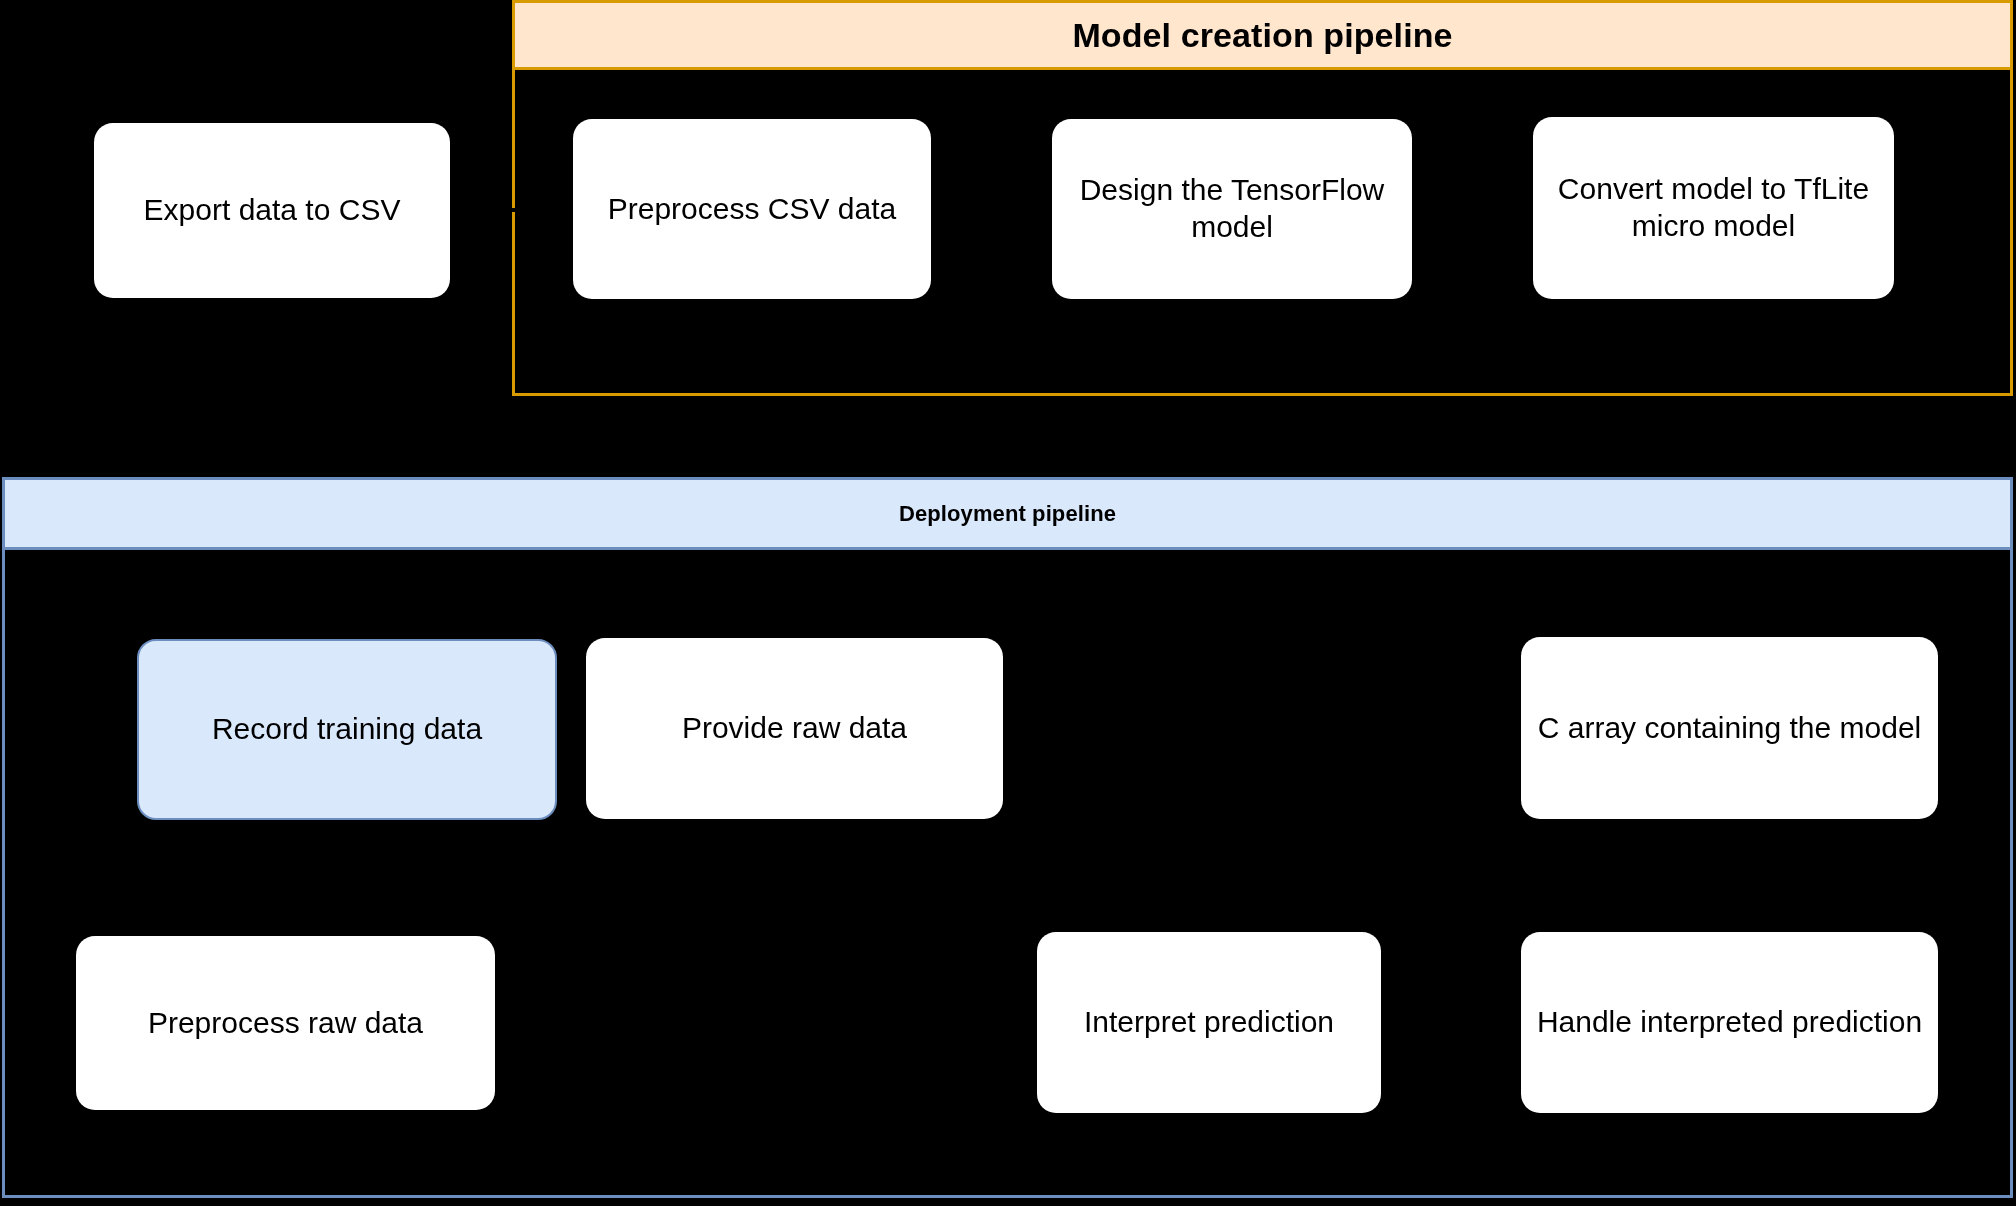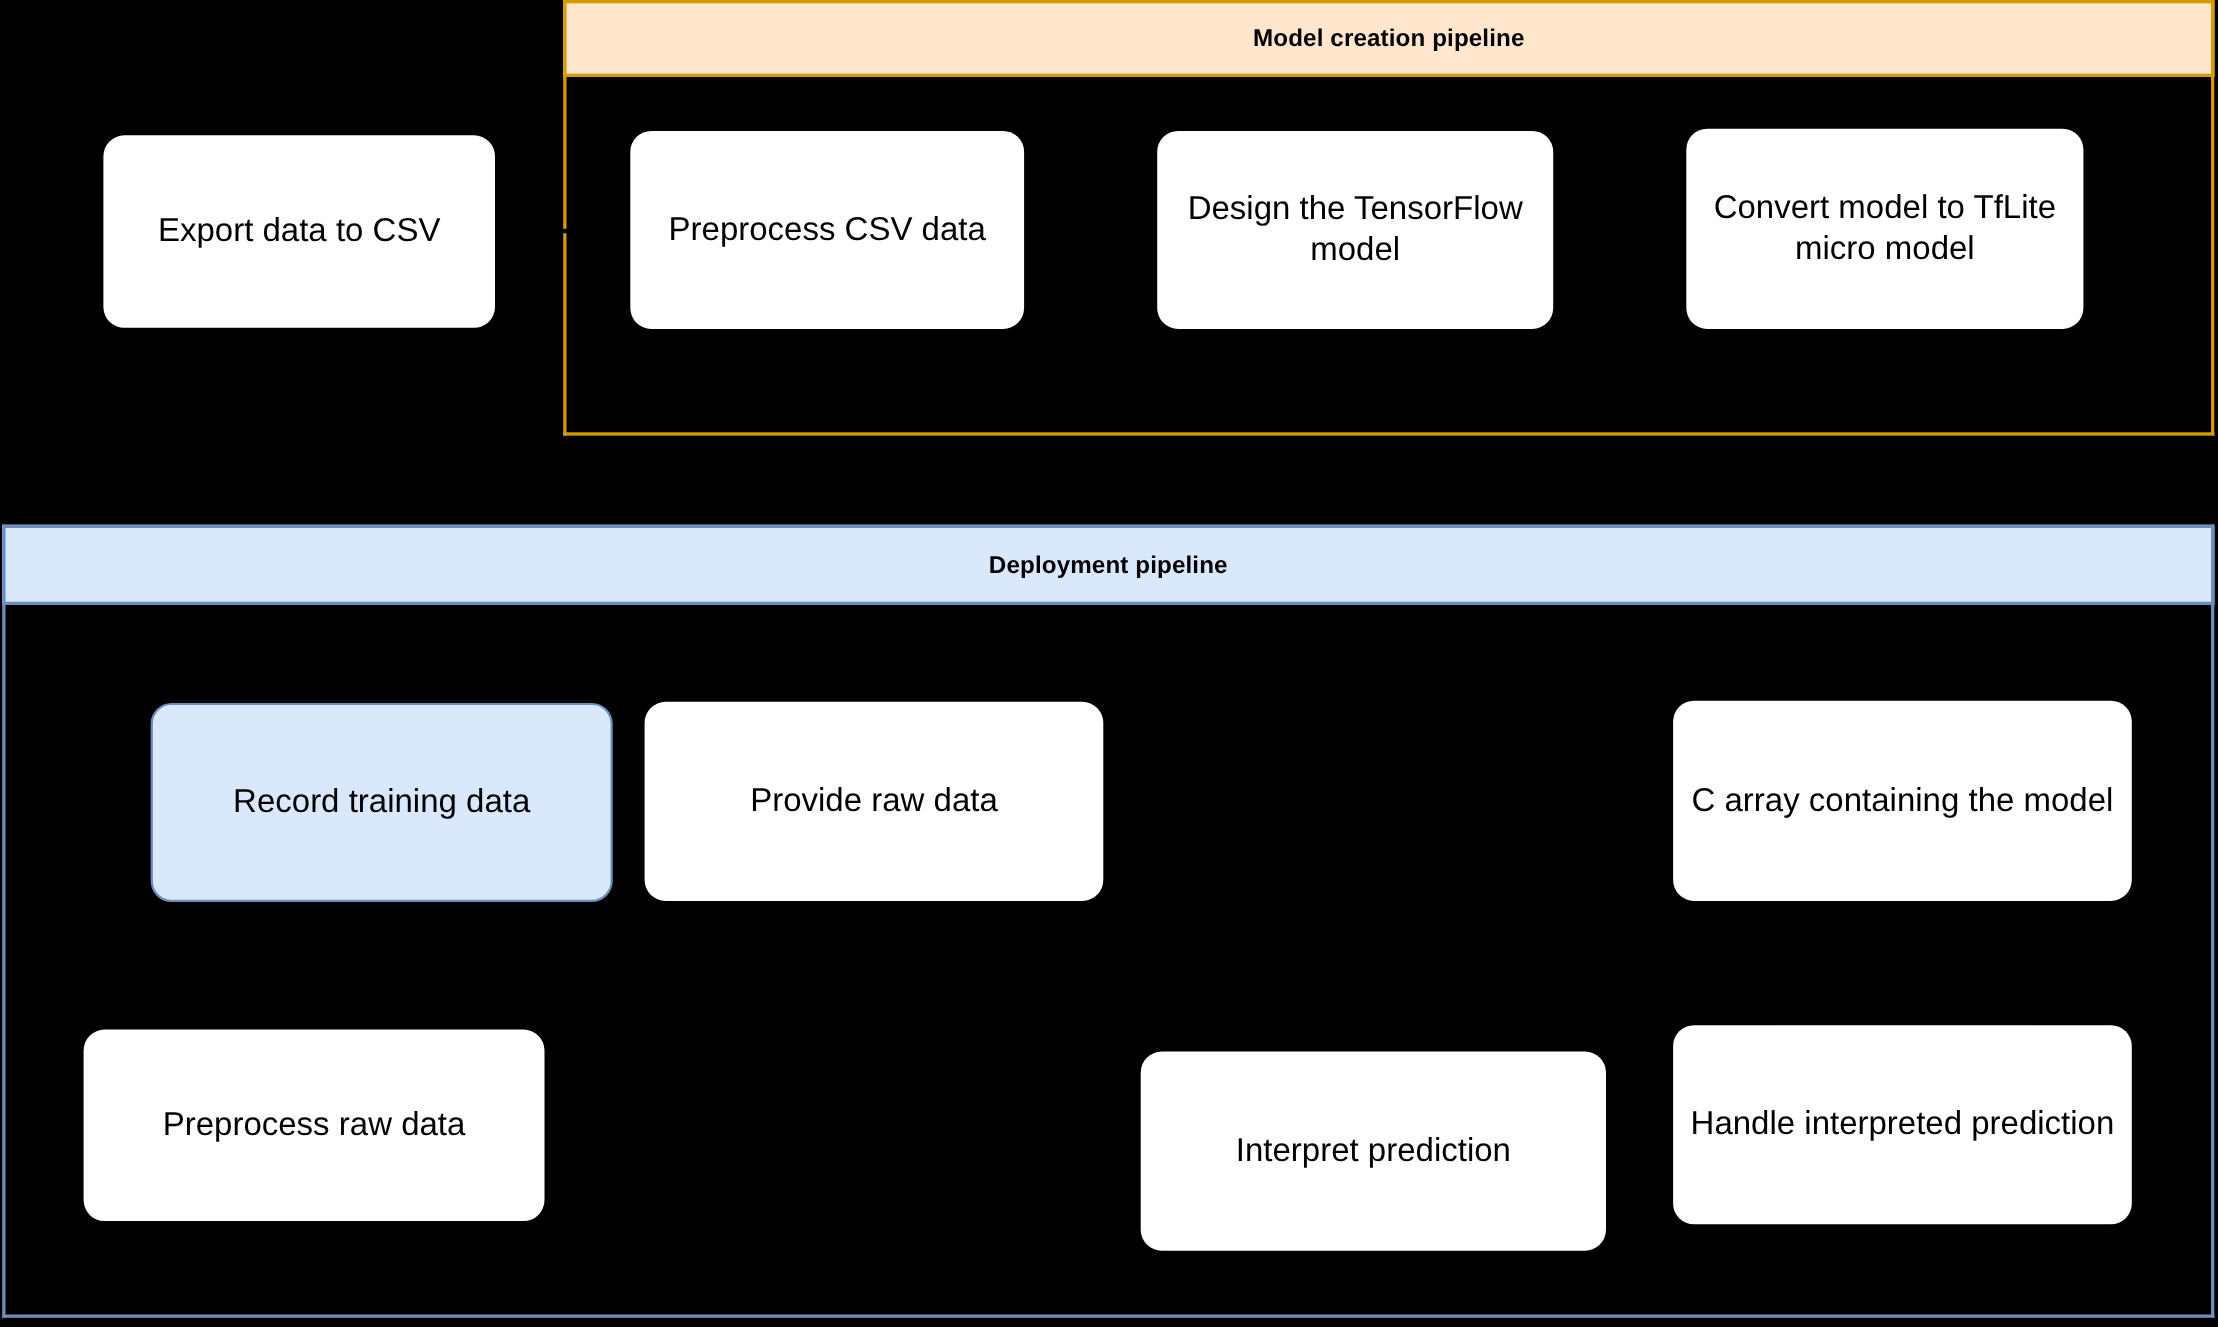--- a/index.html
+++ b/index.html
@@ -63,21 +63,21 @@
     height: 396px;
   }
   #group-model .group-body {
     border: 3px solid #d79b00;
     border-top: none;
   }
   #group-model .group-title {
     height: 70px;
     background: #ffe6cc;
     border: 3px solid #d79b00;
-    font-size: 22px;
+    font-size: 34px;
   }
 
   
   #group-deploy {
     left: 2px;
     top: 477px;
     width: 2011px;
     height: 721px;
   }
   #group-deploy .group-body {
@@ -123,21 +123,21 @@
   #node-convert-tflite{ left: 1533px;top: 117px; width: 361px; height: 182px; }
 
   
   #node-record-training { left: 93px;  top: 639px; width: 420px; height: 181px; }
   #node-provide-raw     { left: 586px; top: 638px; width: 417px; height: 181px; }
   #node-c-array         { left: 1521px;top: 637px; width: 417px; height: 182px; }
 
   
   #node-preprocess-raw  { left: 76px;  top: 936px; width: 419px; height: 174px; }
   #node-predict         { left: 558px; top: 933px; width: 417px; height: 181px; }
-  #node-interpret       { left: 1037px;top: 956px; width: 423px; height: 181px; border-radius: 19px; }
+  #node-interpret       { left: 1037px;top: 932px; width: 344px; height: 181px; border-radius: 19px; }
   #node-handle          { left: 1521px;top: 932px; width: 417px; height: 181px; }
 
   
   .edge {
     position: absolute;
     background: #000000;
   }
   #edge-export-to-preprocess {
     left: 452px;
     top: 208px;

